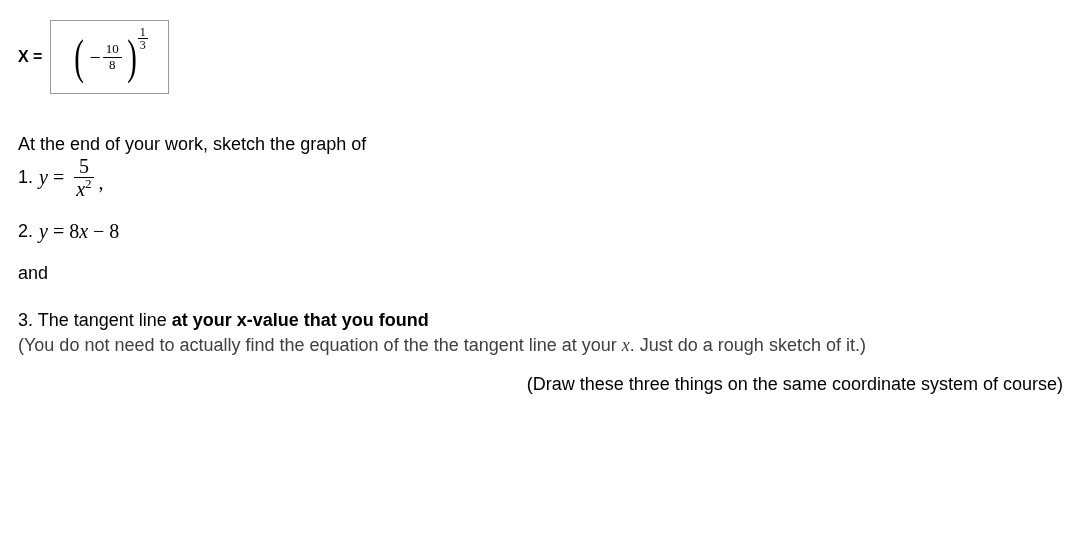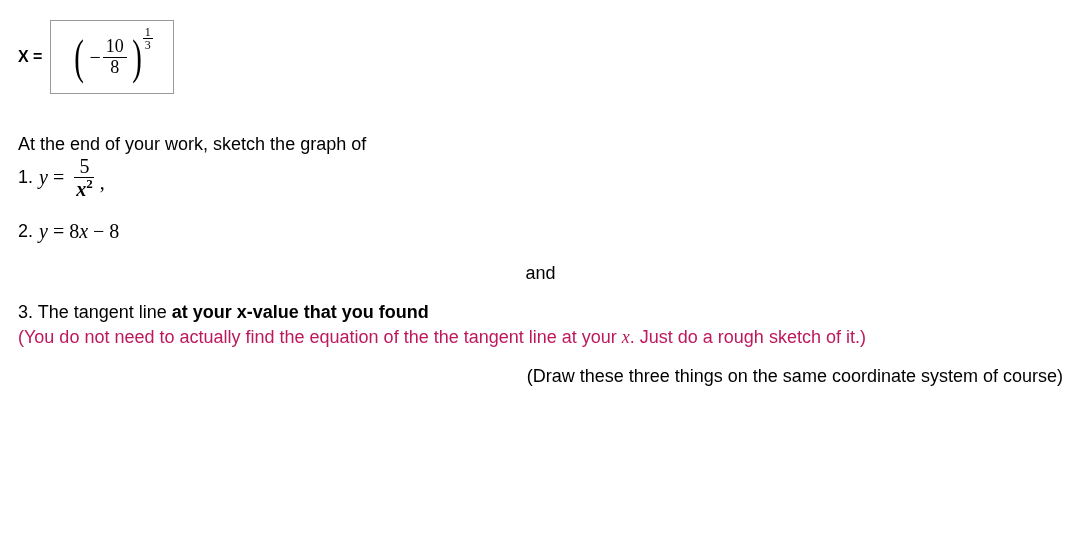--- a/index.html
+++ b/index.html
@@ -43,21 +43,21 @@
     .neg-frac {
       display: inline-flex;
       align-items: center;
       margin: 0 2px;
     }
     .frac {
       display: inline-flex;
       flex-direction: column;
       align-items: center;
       line-height: 1.1;
-      font-size: 18px;
+      font-size: 13px;
       vertical-align: middle;
     }
     .frac .num {
       border-bottom: 1px solid #000;
       padding: 0 3px;
     }
     .frac .den {
       padding: 0 3px;
     }
     .exponent {
@@ -103,41 +103,39 @@
       font-size: 20px;
       vertical-align: middle;
       margin: 0 4px;
     }
     .frac-inline .num {
       border-bottom: 1.2px solid #000;
       padding: 0 5px;
     }
     .frac-inline .den {
       padding: 0 3px;
-      font-weight: bold;
     }
     .sup {
       font-size: 13px;
       vertical-align: super;
       line-height: 0;
     }
     .comma-after {
       margin-left: 0;
       align-self: flex-end;
       margin-bottom: 6px;
     }
     .and-text {
-      margin-bottom: 18px;
-      text-align: center;
+      margin-bottom: 26px;
     }
     .item3 {
       margin-bottom: 4px;
     }
     .blue-text {
-      color: #be185d;
+      color: #404040;
     }
     .final-note {
       margin-top: 18px;
       text-align: right;
     }
     .bold {
       font-weight: bold;
     }
   </style>
 </head>

